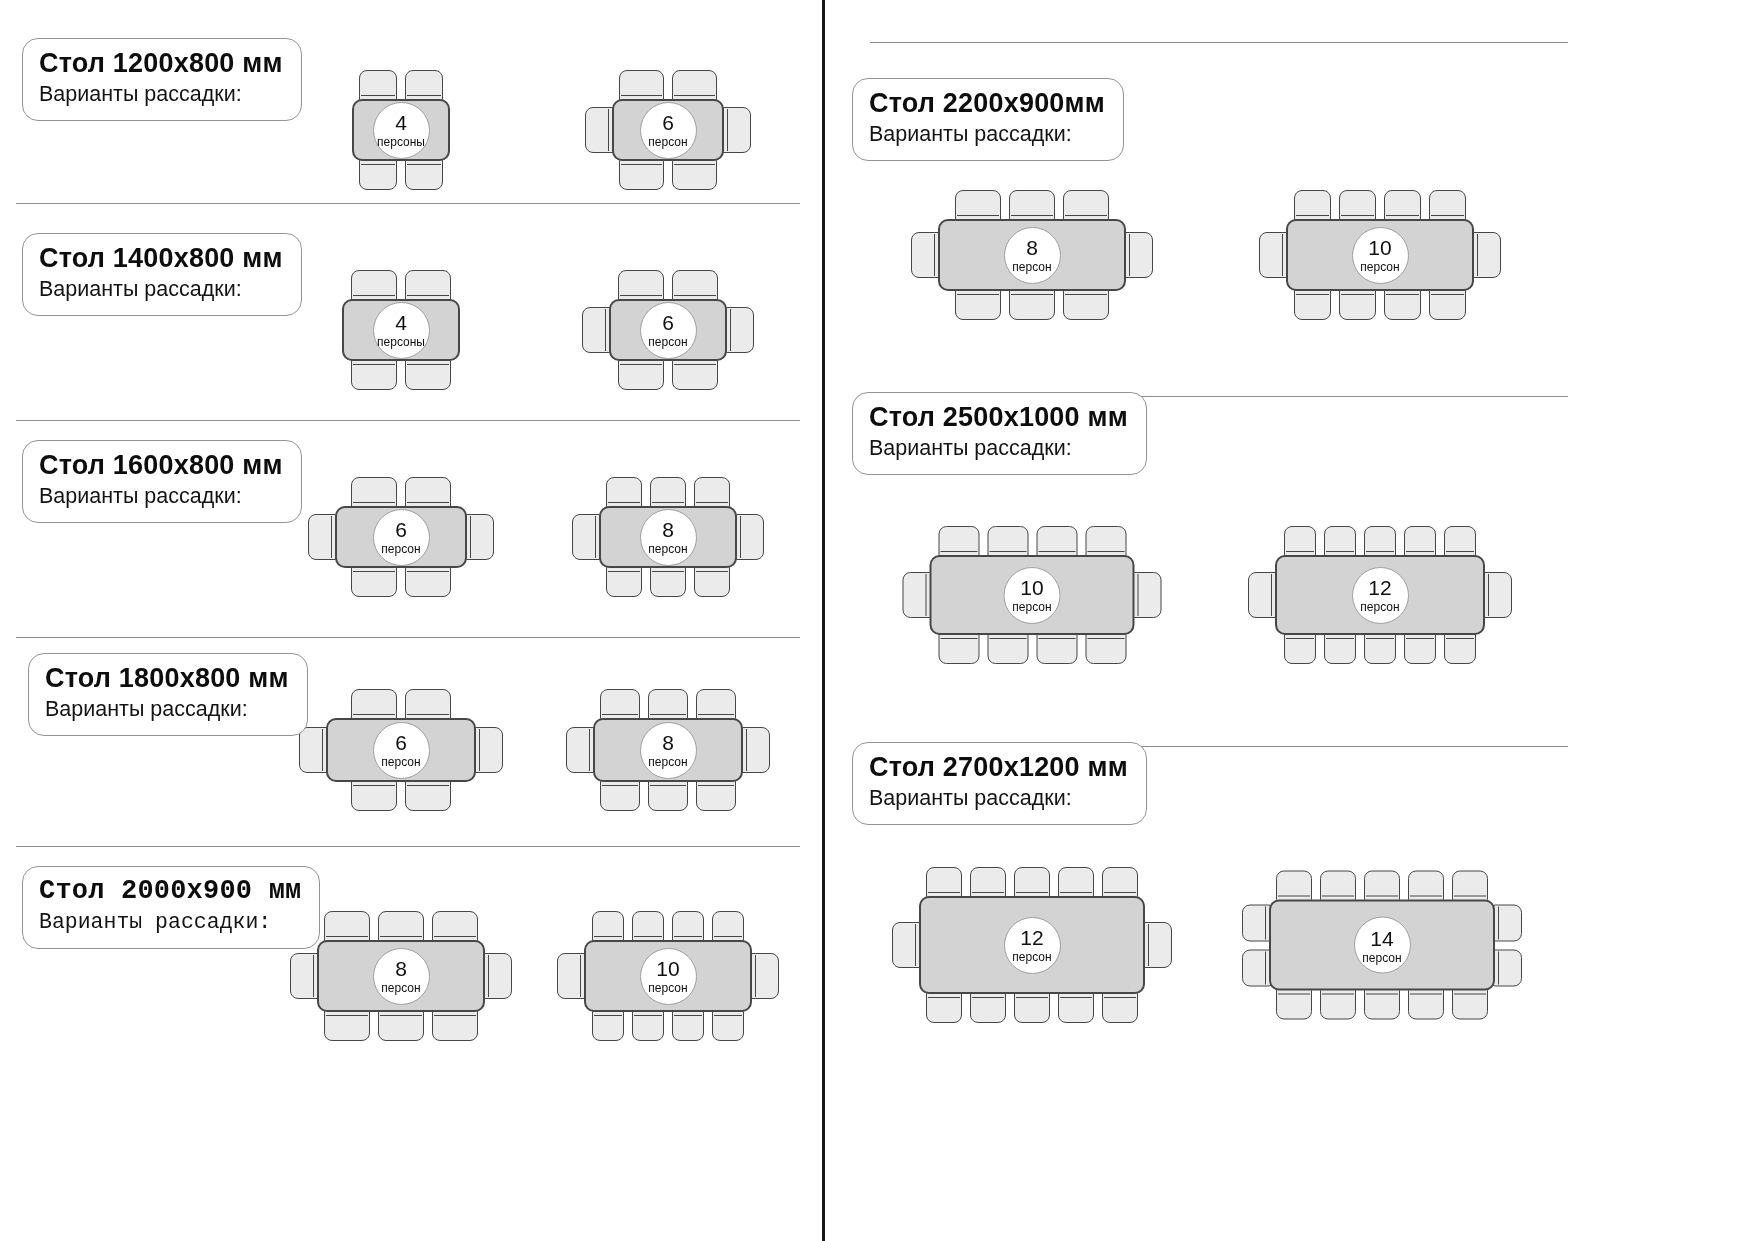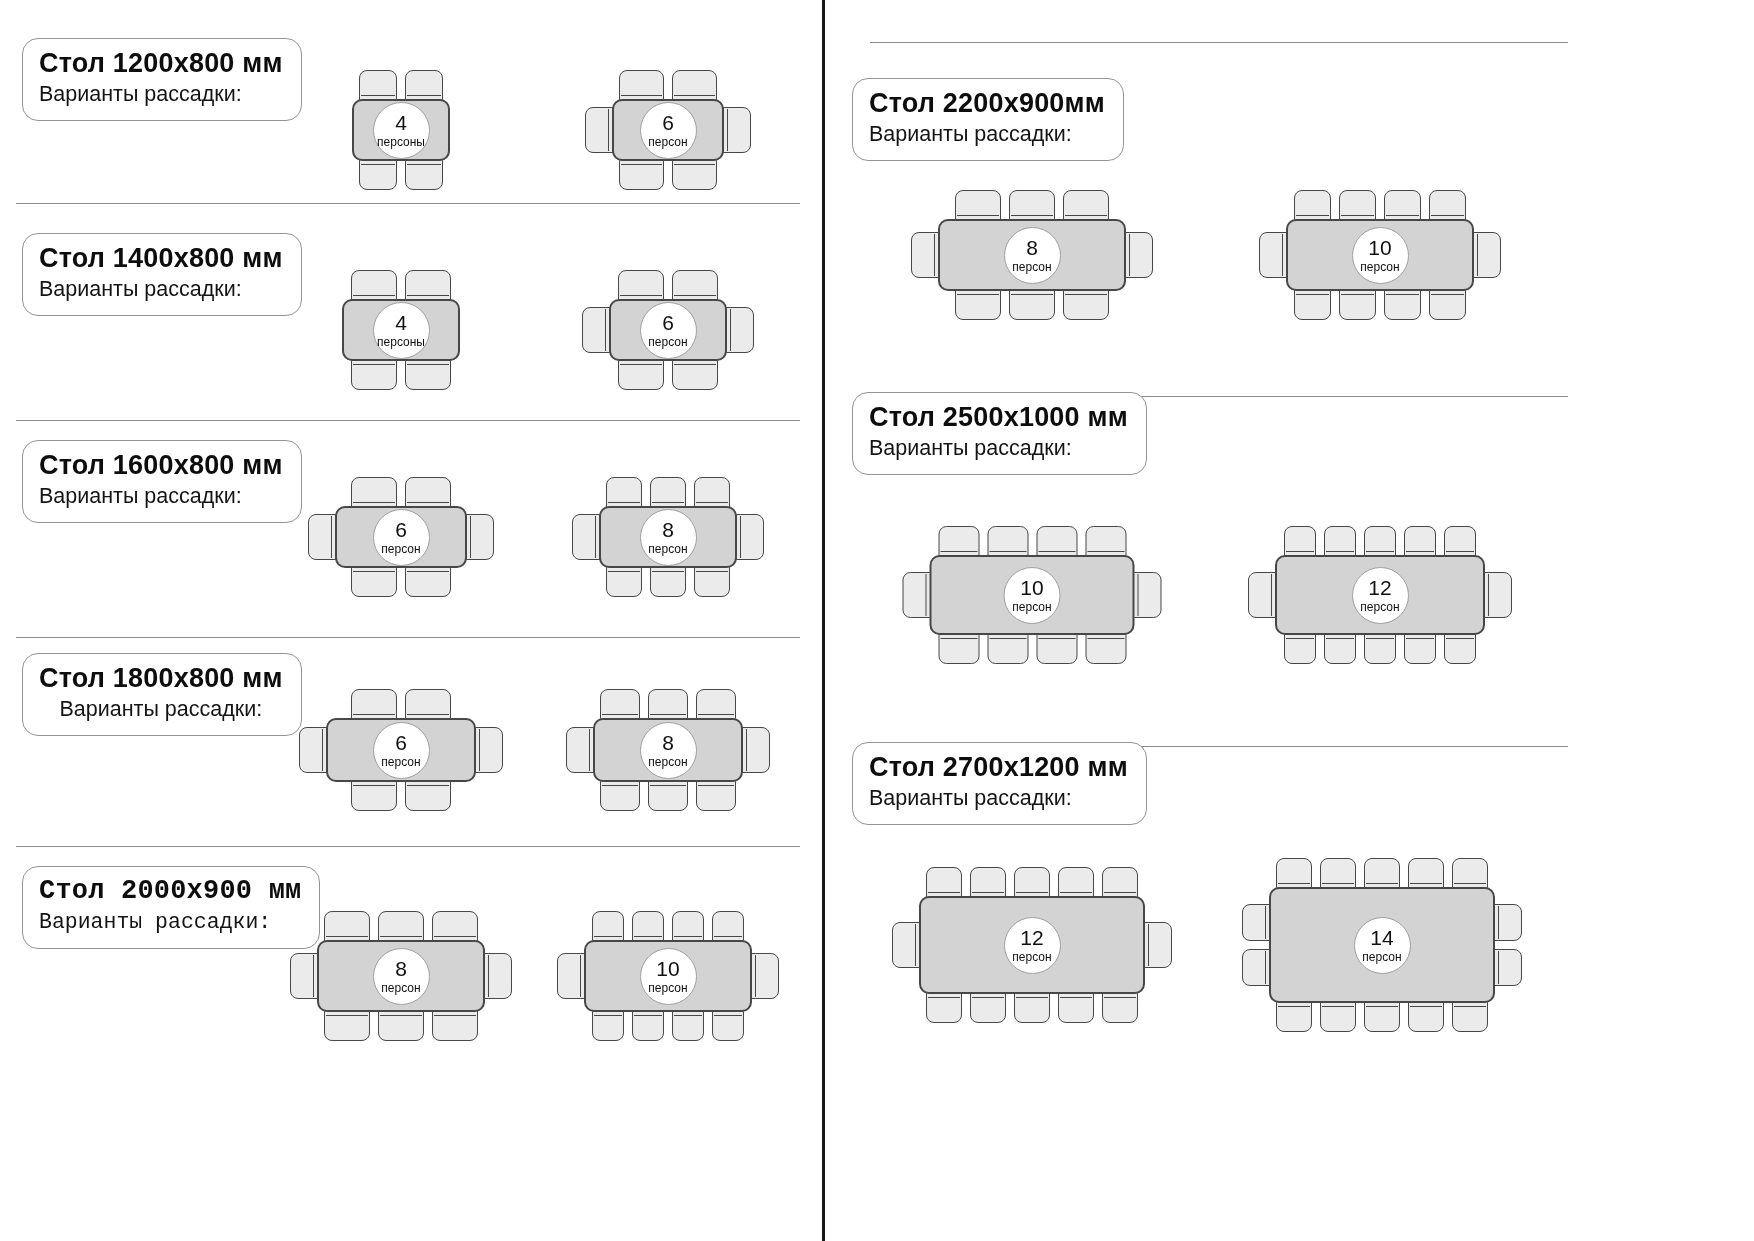--- a/index.html
+++ b/index.html
@@ -192,21 +192,21 @@
           <div class="chair r" style="width: 30px; height: 46px;"></div>
         </div>
       </div>
       <div class="chair-row b">
         <div class="chair b" style="width: 36px; height: 32px;"></div>
         <div class="chair b" style="width: 36px; height: 32px;"></div>
         <div class="chair b" style="width: 36px; height: 32px;"></div>
       </div>
     </div>
     <div class="rule" style="left: 16px; width: 784px; top: 846px; border-top-color: rgb(140, 140, 140);"></div>
-    <div class="label-box" style="left: 22px; top: 653px; border-color: rgb(148, 148, 148); text-align: center;">
+    <div class="label-box" style="left: 28px; top: 653px; border-color: rgb(148, 148, 148);">
       <div class="title">Стол 1800x800 мм</div>
       <div class="subtitle">Варианты рассадки:</div>
     </div>
     <div class="figure" style="left: 401px; top: 750px;">
       <div class="chair-row t">
         <div class="chair t" style="width: 46px; height: 32px;"></div>
         <div class="chair t" style="width: 46px; height: 32px;"></div>
       </div>
       <div class="mid">
         <div class="chair-col l">
@@ -474,21 +474,21 @@
         <div class="chair t" style="width: 36px; height: 32px;"></div>
         <div class="chair t" style="width: 36px; height: 32px;"></div>
         <div class="chair t" style="width: 36px; height: 32px;"></div>
         <div class="chair t" style="width: 36px; height: 32px;"></div>
       </div>
       <div class="mid">
         <div class="chair-col l">
           <div class="chair l" style="width: 30px; height: 37px;"></div>
           <div class="chair l" style="width: 30px; height: 37px;"></div>
         </div>
-        <div class="ttable" style="width: 226px; height: 116px;">
+        <div class="ttable" style="width: 226px; height: 91px;">
           <div class="circle">
             <div class="num">14</div>
             <div class="word">персон</div>
           </div>
         </div>
         <div class="chair-col r">
           <div class="chair r" style="width: 30px; height: 37px;"></div>
           <div class="chair r" style="width: 30px; height: 37px;"></div>
         </div>
       </div>

